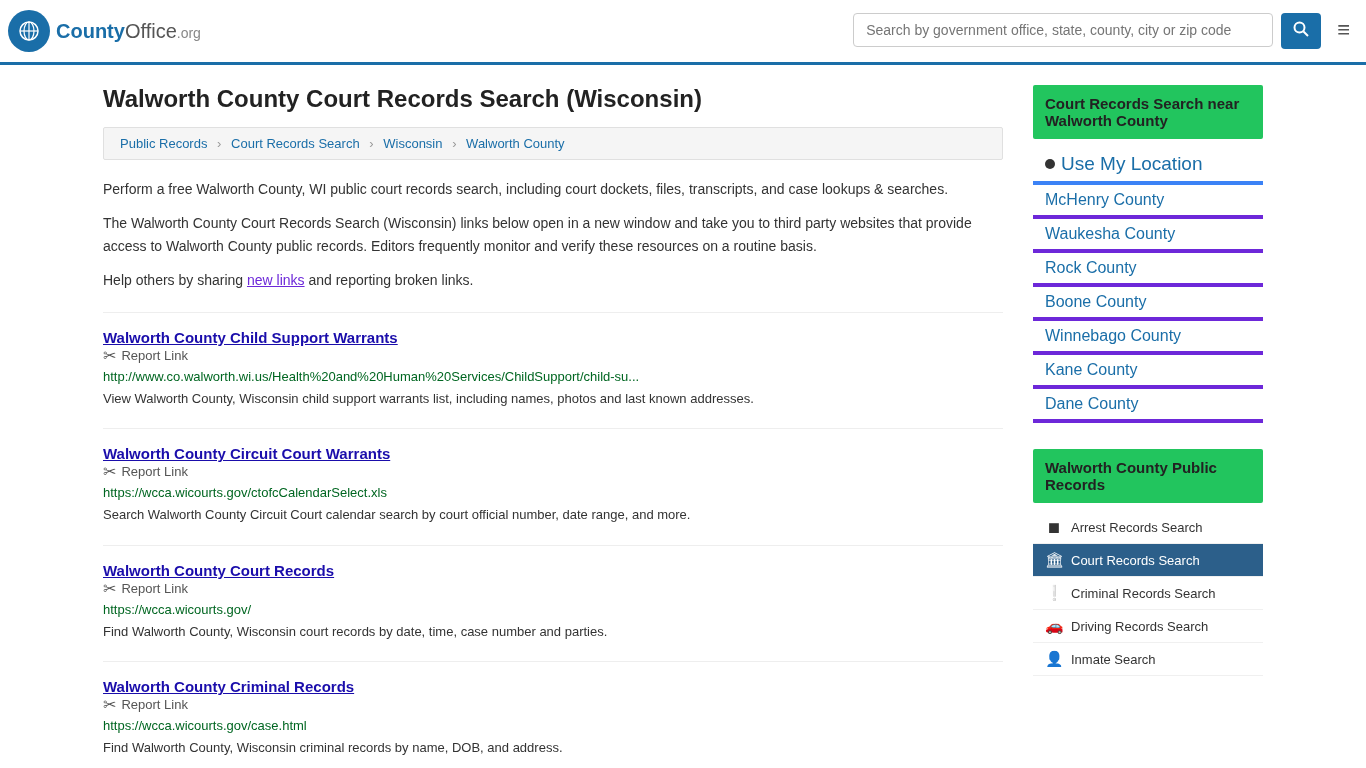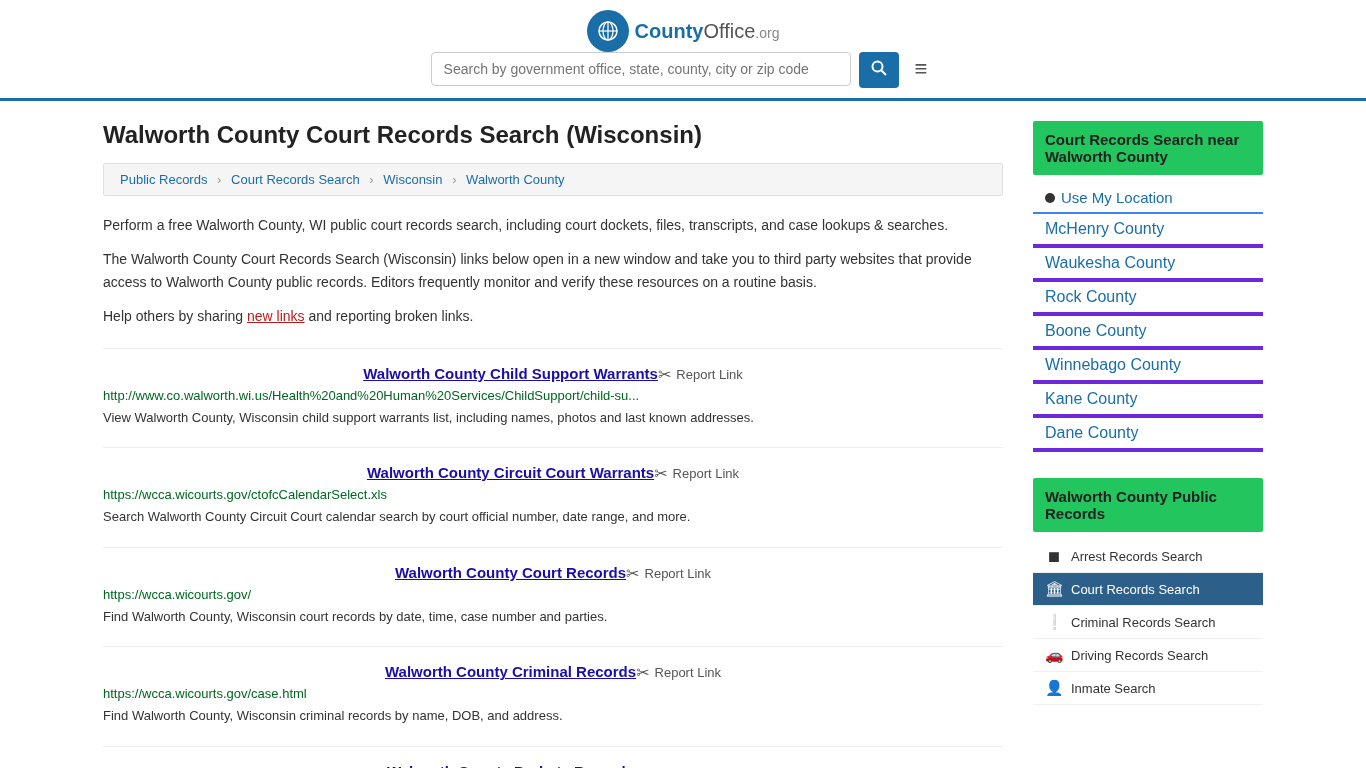--- a/index.html
+++ b/index.html
@@ -6,21 +6,20 @@
     body { font-family: Arial, sans-serif; font-size: 14px; color: #333; background: #fff; }
 
     
     .header {
       background: #fff;
       border-bottom: 3px solid #1a6ea8;
       padding: 10px 8px;
       display: flex;
       align-items: center;
       justify-content: space-between;
-      flex-direction: column;
     }
     .logo-area {
       display: flex;
       align-items: center;
       gap: 6px;
     }
     .logo-circle {
       width: 42px;
       height: 42px;
       background: #1a6ea8;
@@ -105,35 +104,36 @@
     .breadcrumb .sep { margin: 0 6px; color: #999; }
 
     
     .desc-text {
       margin-bottom: 12px;
       line-height: 1.6;
       color: #333;
       font-size: 14px;
     }
     .desc-text a {
-      color: #b91c1c;
+      color: #6d28d9;
       text-decoration: underline;
     }
 
     
     .result-item {
       margin-top: 20px;
       border-top: 1px solid #eee;
       padding-top: 16px;
     }
     .result-header {
       display: flex;
-      justify-content: center;
+      justify-content: flex-start;
       align-items: flex-start;
       margin-bottom: 4px;
+      flex-direction: column;
     }
     .result-title {
       font-size: 15px;
       font-weight: bold;
       color: #1a0dab;
       text-decoration: underline;
       cursor: pointer;
     }
     .report-link-btn {
       display: flex;
@@ -179,23 +179,23 @@
       text-decoration: none;
       font-size: 16px;
       border-bottom: 4px solid #6d28d9;
     }
     .sidebar-location {
       display: flex;
       align-items: center;
       gap: 6px;
       padding: 6px 12px;
       color: #1a6ea8;
-      font-size: 15px;
-      cursor: pointer;
-      border-bottom: 2px solid #3b82f6;
+      font-size: 19px;
+      cursor: pointer;
+      border-bottom: 4px solid #3b82f6;
     }
     .location-dot {
       width: 10px;
       height: 10px;
       background: #333;
       border-radius: 50%;
       display: inline-block;
       flex-shrink: 0;
     }
 

